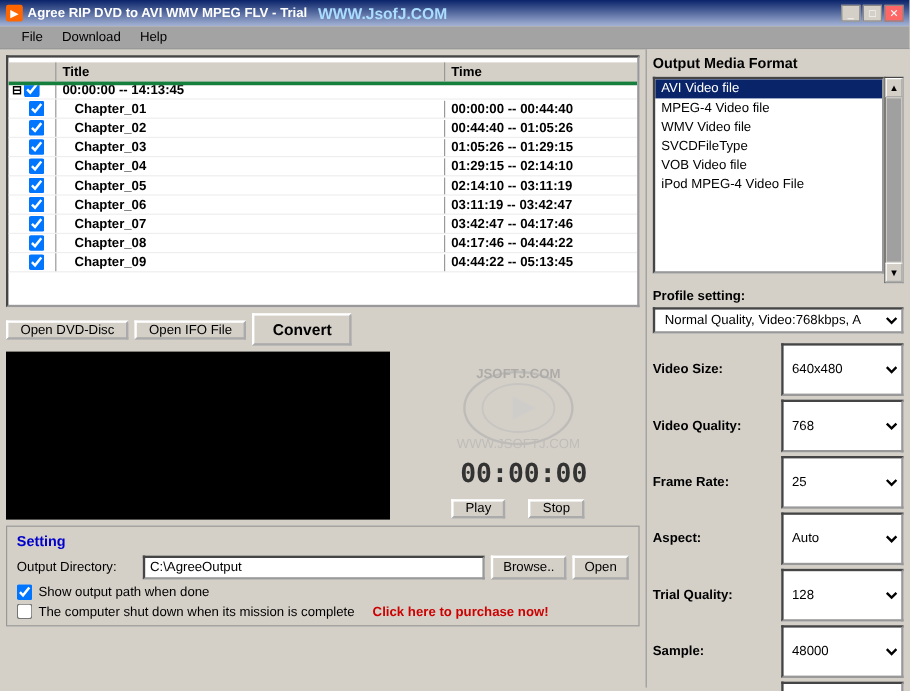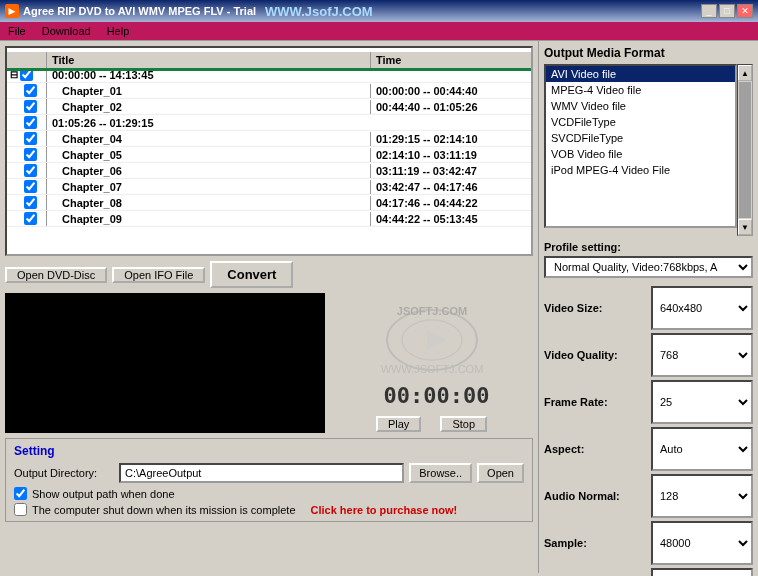--- a/index.html
+++ b/index.html
@@ -14,21 +14,21 @@
       justify-content: space-between;
       height: 22px;
     }
     .title-bar-left { display: flex; align-items: center; gap: 4px; }
     .title-bar-icon { width: 14px; height: 14px; background: #ff6600; border-radius: 2px; display: flex; align-items: center; justify-content: center; font-size: 9px; color: white; }
     .title-bar-text { font-size: 11px; font-weight: bold; color: white; }
     .title-bar-brand { color: #aaddff; font-size: 13px; font-weight: bold; margin-left: 5px; }
     .title-bar-controls { display: flex; gap: 2px; }
     .tb-btn { width: 16px; height: 14px; background: #d4d0c8; border: 1px solid #888; display: flex; align-items: center; justify-content: center; font-size: 9px; cursor: pointer; }
 
-    .menu-bar { background: #be185d; padding: 2px 5px; display: flex; gap: 10px; border-bottom: 1px solid #999; }
+    .menu-bar { background: #a3a3a3; padding: 2px 15px; display: flex; gap: 10px; border-bottom: 1px solid #999; }
     .menu-item { font-size: 11px; cursor: pointer; padding: 1px 3px; }
 
     .main-content { display: flex; height: calc(576px - 22px - 22px); }
 
     .left-panel { flex: 1; padding: 5px; display: flex; flex-direction: column; gap: 5px; }
 
     .file-list-container { border: 2px inset #999; background: white; height: 210px; overflow: auto; }
     .file-list-header { display: flex; background: #d4d0c8; border-bottom: 3px solid #15803d; position: sticky; top: 4px; }
     .col-check { width: 40px; padding: 2px 3px; border-right: 1px solid #999; font-weight: bold; font-size: 11px; }
     .col-title { flex: 1; padding: 2px 5px; border-right: 1px solid #999; font-weight: bold; font-size: 11px; }
@@ -129,20 +129,21 @@
               <input type="checkbox" checked="" style="">
             </div>
             <div class="col-title" style="padding-left: 15px;">Chapter_02</div>
             <div class="col-time">00:44:40 -- 01:05:26</div>
           </div>
           <div class="file-row">
             <div class="col-check">
               <span style="width: 12px; display: inline-block;"></span>
               <input type="checkbox" checked="" style="">
             </div>
+            <div class="col-title" style="padding-left: 15px;">Chapter_03</div>
             <div class="col-time">01:05:26 -- 01:29:15</div>
           </div>
           <div class="file-row">
             <div class="col-check">
               <span style="width: 12px; display: inline-block;"></span>
               <input type="checkbox" checked="" style="">
             </div>
             <div class="col-title" style="padding-left: 15px;">Chapter_04</div>
             <div class="col-time">01:29:15 -- 02:14:10</div>
           </div>
@@ -237,21 +238,20 @@
 
   </div>
 
   <div class="right-panel">
     <div class="section-title">Output Media Format</div>
     <div style="display:flex; gap:0;">
       <div class="format-list" id="format-list" style="flex:1;">
           <div class="format-item selected">AVI Video file</div>
           <div class="format-item">MPEG-4 Video file</div>
           <div class="format-item">WMV Video file</div>
-          <div class="format-item">VCDFileType</div>
           <div class="format-item">SVCDFileType</div>
           <div class="format-item">VOB Video file</div>
           <div class="format-item">iPod MPEG-4 Video File</div>
         </div>
       <div class="scrollbar-track">
         <div class="scrollbar-btn">▲</div>
         <div class="scrollbar-thumb"></div>
         <div class="scrollbar-btn">▼</div>
       </div>
     </div>
@@ -265,21 +265,21 @@
 
       <span class="sg-label">Video Quality:</span>
       <select class="sg-select"><option>768</option></select>
 
       <span class="sg-label">Frame Rate:</span>
       <select class="sg-select"><option>25</option></select>
 
       <span class="sg-label">Aspect:</span>
       <select class="sg-select"><option>Auto</option></select>
 
-      <span class="sg-label">Audio Normal:</span>
+      <span class="sg-label">Trial Quality:</span>
       <select class="sg-select"><option>128</option></select>
 
       <span class="sg-label">Sample:</span>
       <select class="sg-select"><option>48000</option></select>
 
       <span class="sg-label">Channels:</span>
       <select class="sg-select"><option>2 channels, Stere</option></select>
 
       <span class="sg-label">Volume:</span>
       <select class="sg-select"><option>Auto</option></select>

